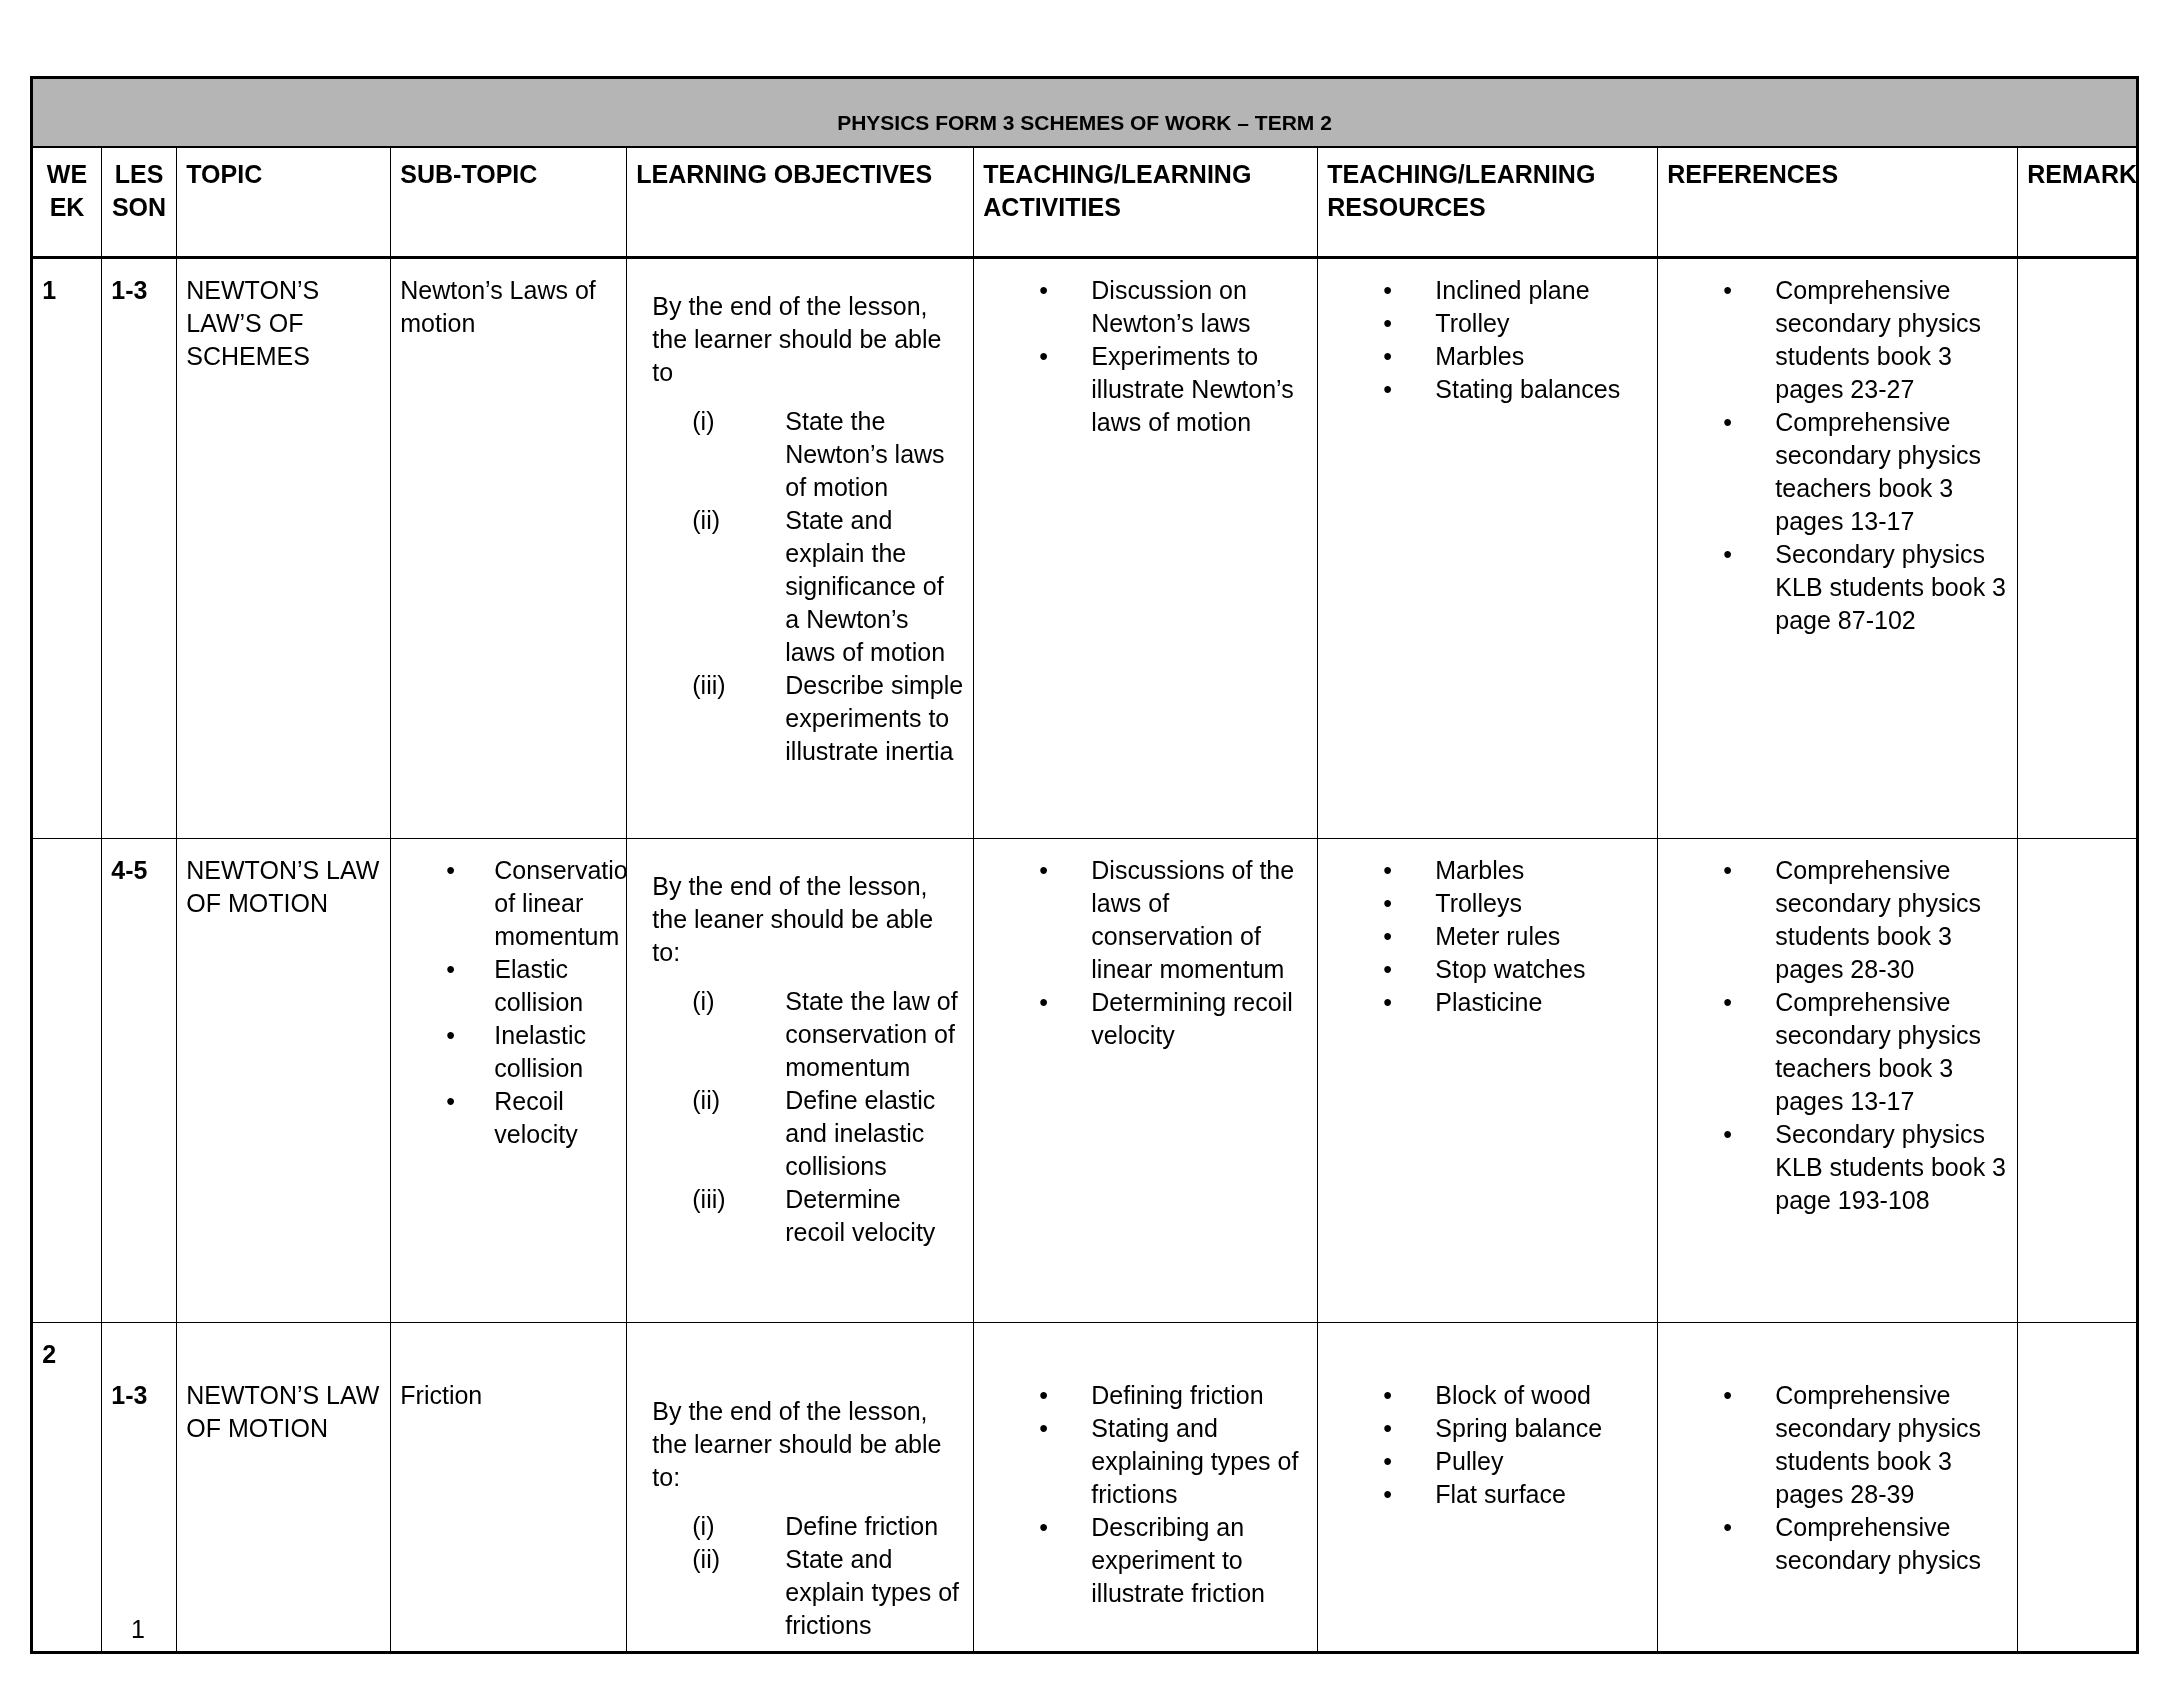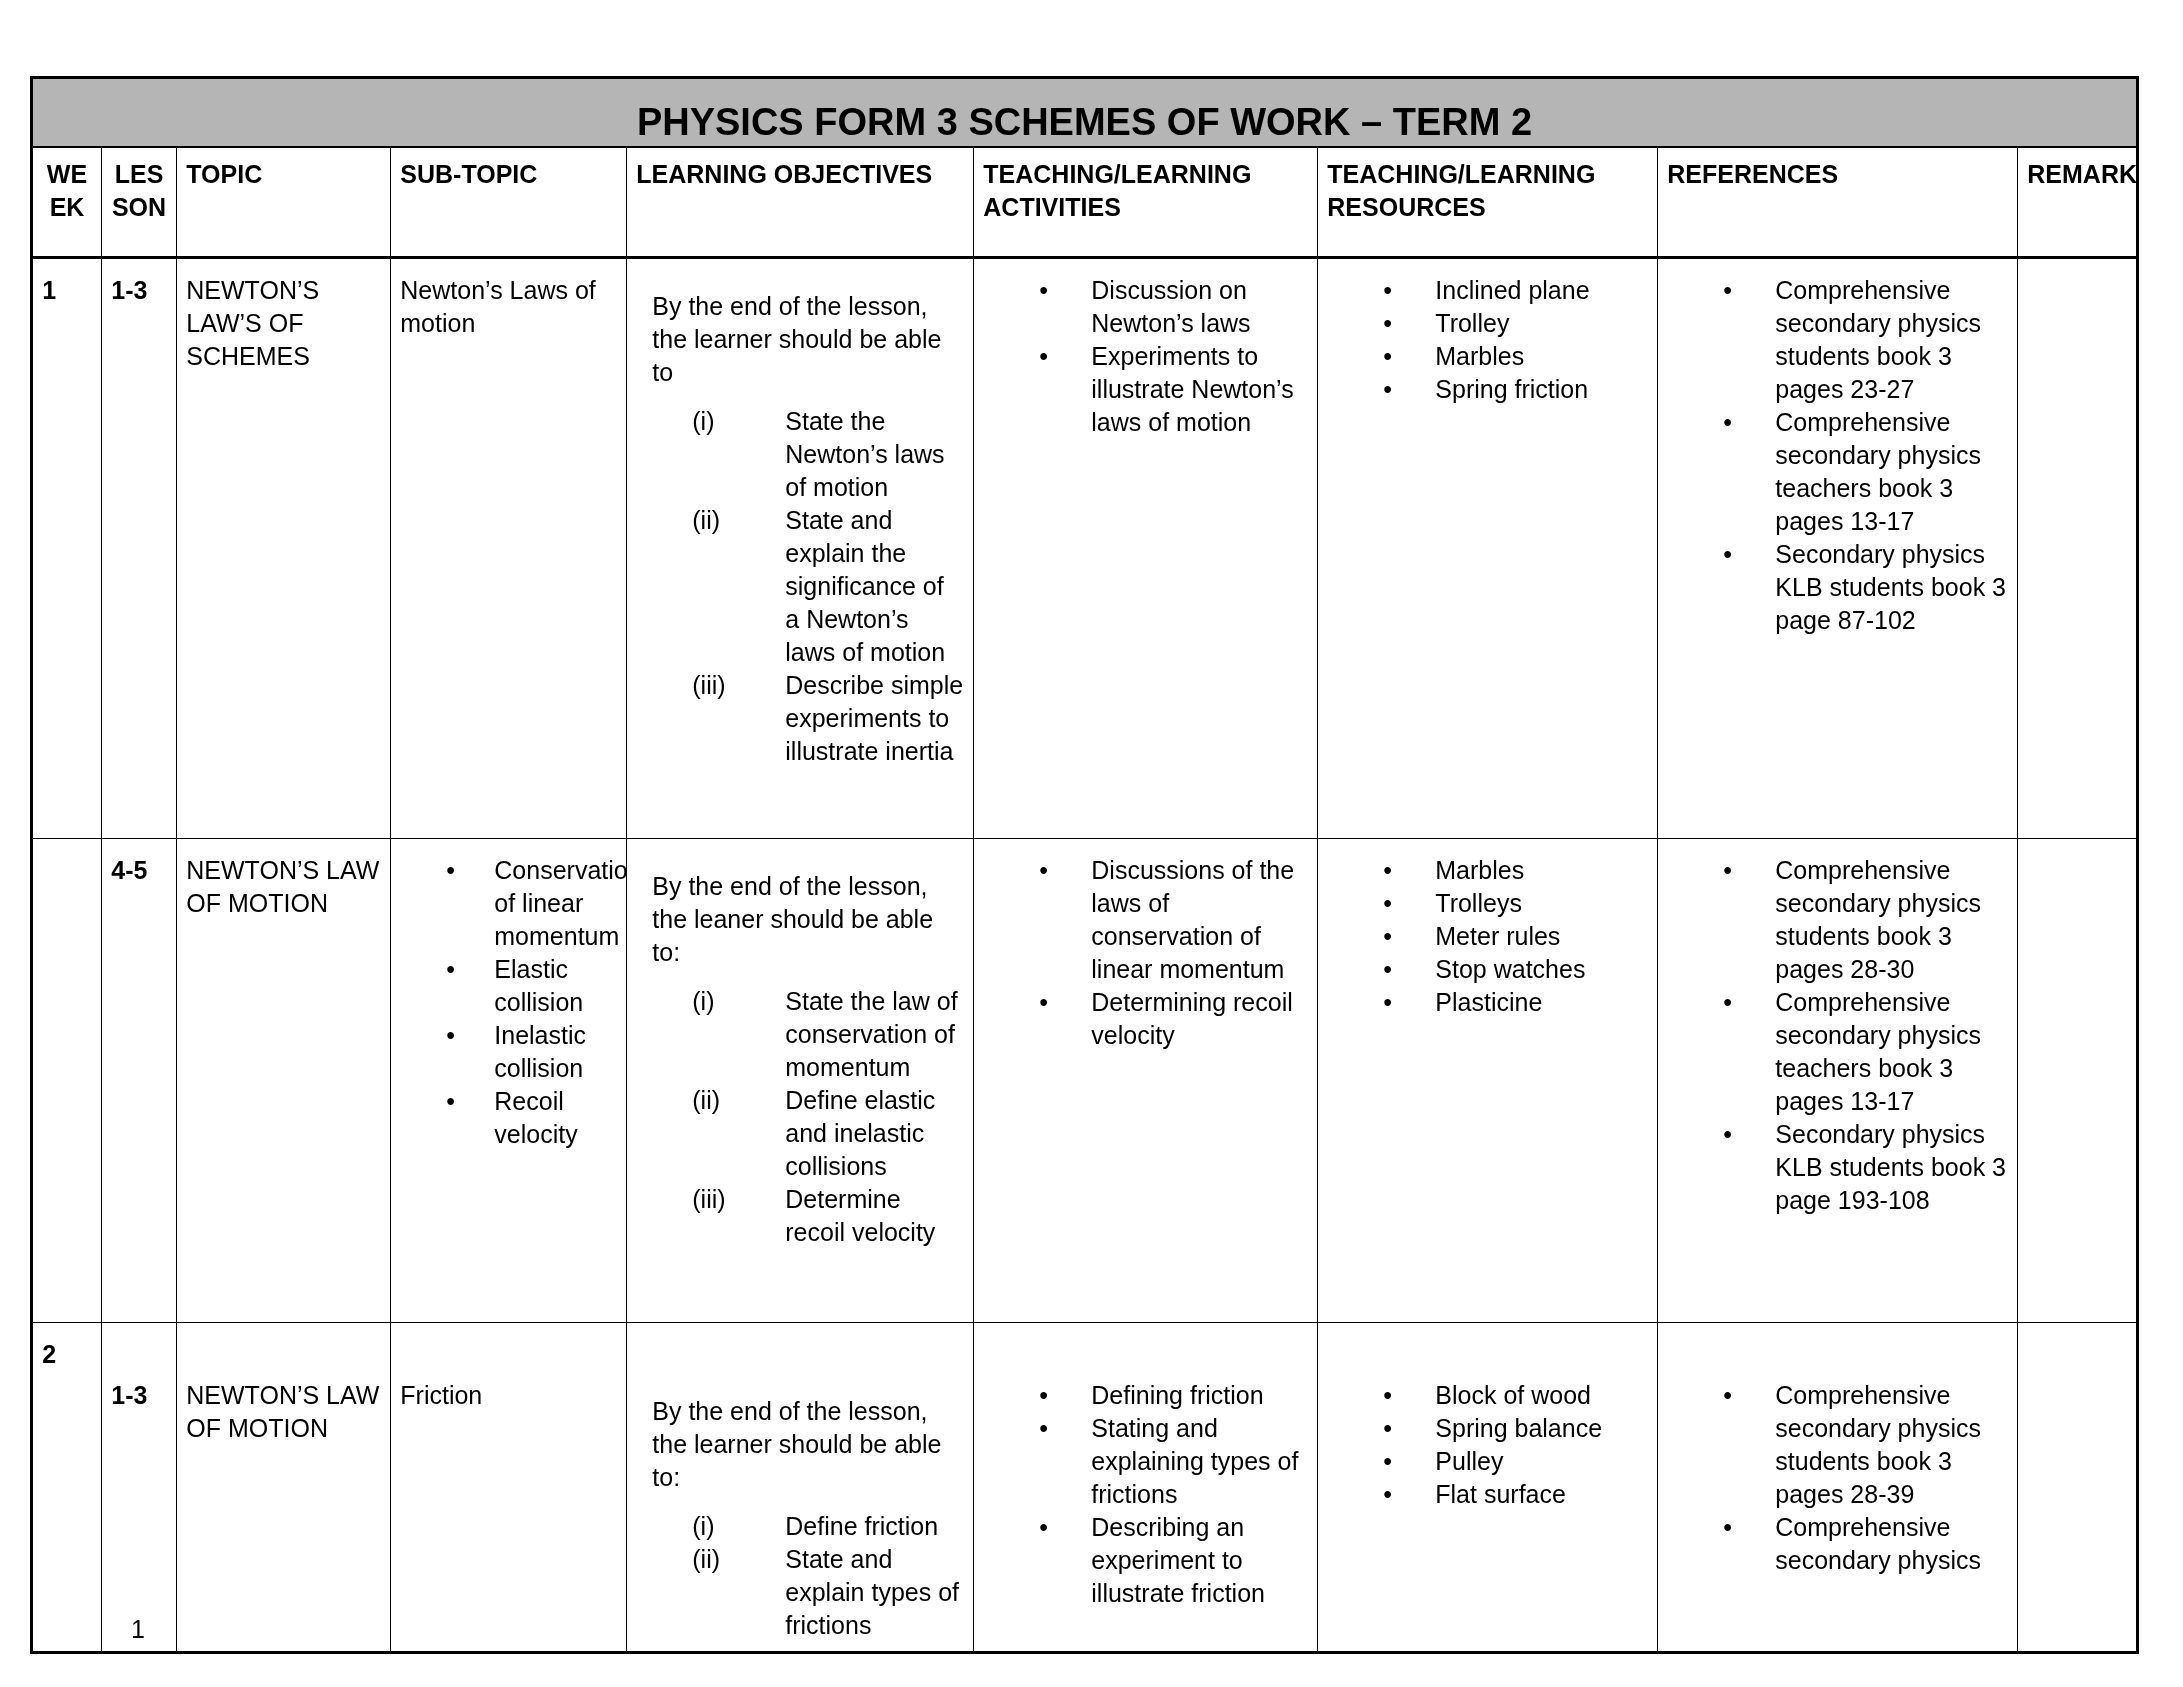--- a/index.html
+++ b/index.html
@@ -16,21 +16,21 @@
     position:absolute;left:30px;top:76px;
     width:2105px;
     border-collapse:collapse;table-layout:fixed;
     border:3.3px solid #000;
   }
   td{border:1.3px solid #000;vertical-align:top;padding:14.6px 9.3px 9.3px 9.3px;overflow:hidden;}
   tr.title-row td{
     background:#b5b5b5;
     border-bottom:2.6px solid #000;
     text-align:center;vertical-align:bottom;
-    font-weight:bold;font-size:38px;
+    font-weight:bold;font-size:21px;
     padding:4px 6.6px 6.6px 6.6px;
   }
   tr.header-row td{font-weight:bold;border-bottom:3.3px solid #000;padding-top:10.6px;}
   .brk{word-break:break-all;text-align:center;}
   tr.title-row{height:69px;}
   tr.header-row{height:111px;}
   tr.r1{height:581px;}
   tr.r2{height:484px;}
   tr.r3{height:274px;}
   .bold{font-weight:bold;}
@@ -123,21 +123,21 @@
               <div class="li">
                 <span class="mark">•</span>
                 <span class="txt">Trolley</span>
               </div>
               <div class="li">
                 <span class="mark">•</span>
                 <span class="txt">Marbles</span>
               </div>
               <div class="li">
                 <span class="mark">•</span>
-                <span class="txt">Spring friction</span>
+                <span class="txt">Stating balances</span>
               </div>
             </div>
       </td>
       <td>
         <div class="blist">
               <div class="li">
                 <span class="mark">•</span>
                 <span class="txt">Comprehensive secondary physics students book 3 pages 23-27</span>
               </div>
               <div class="li">

